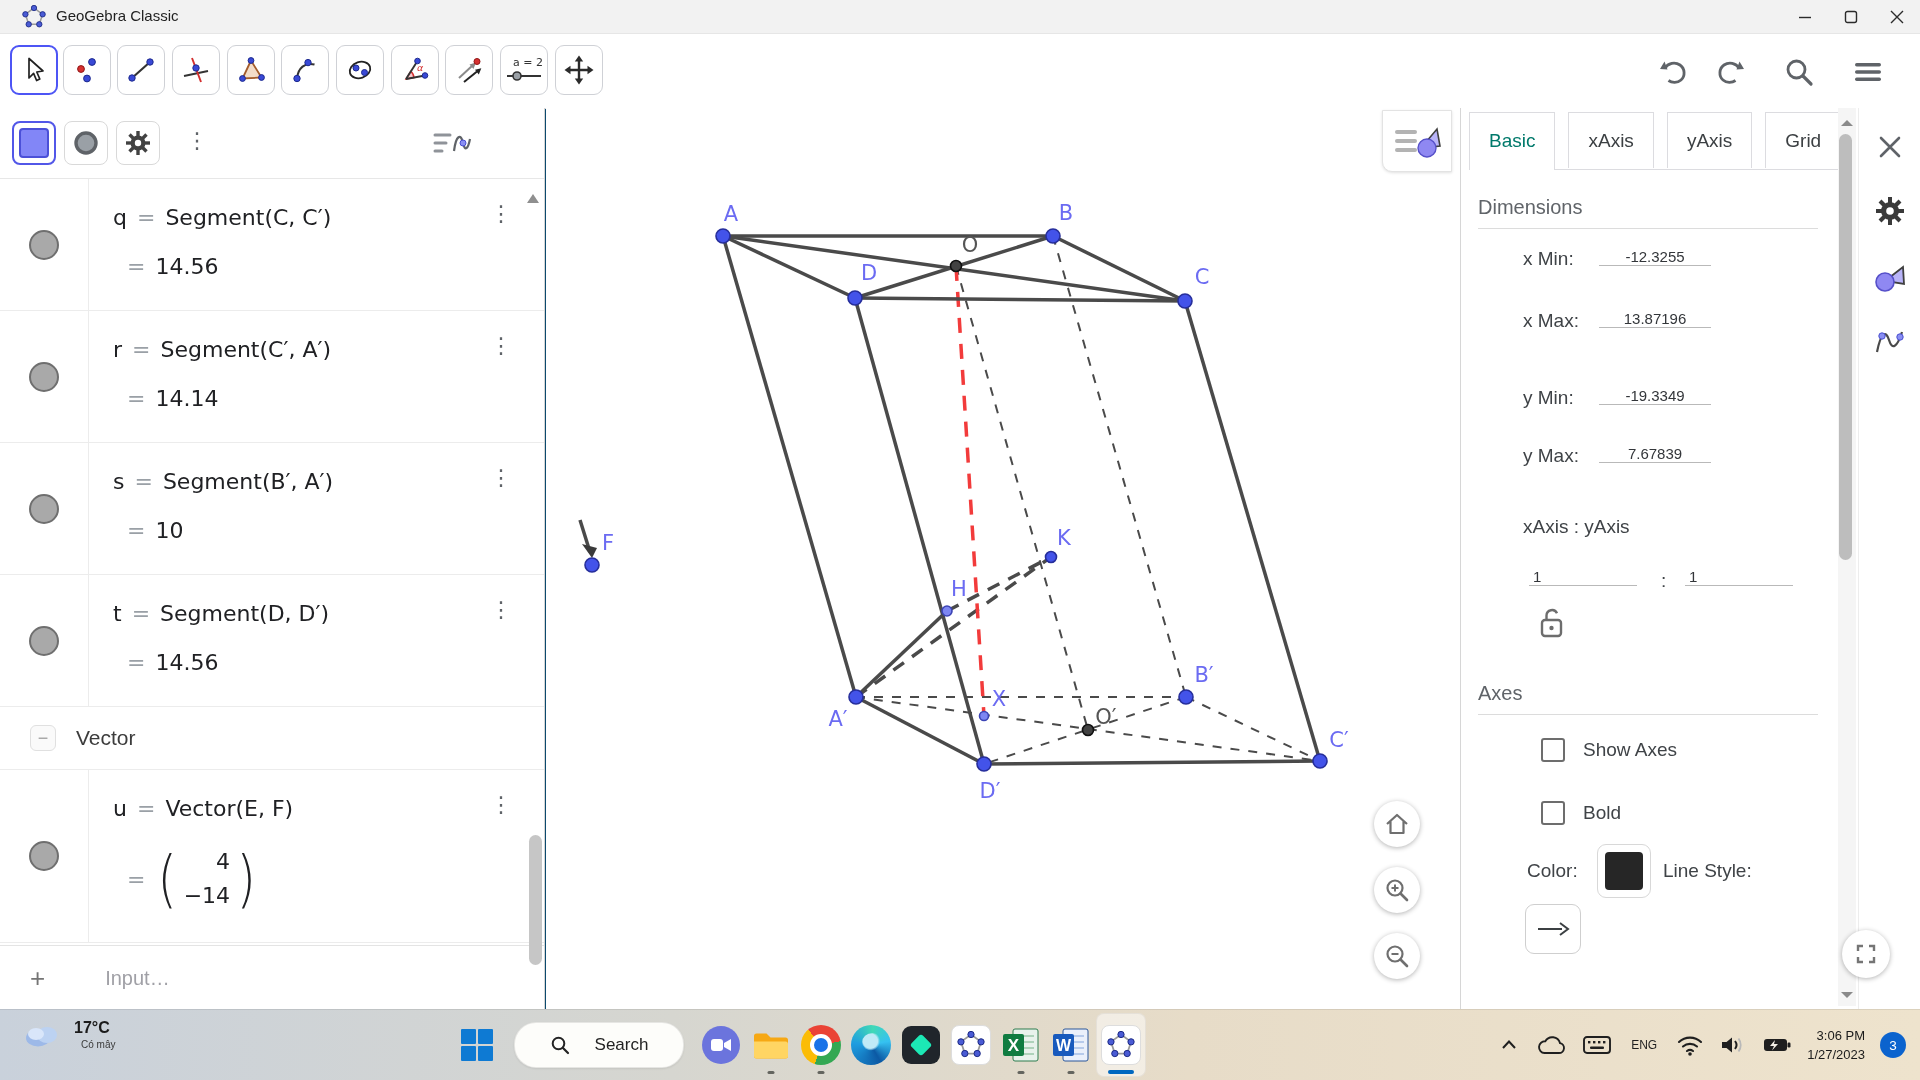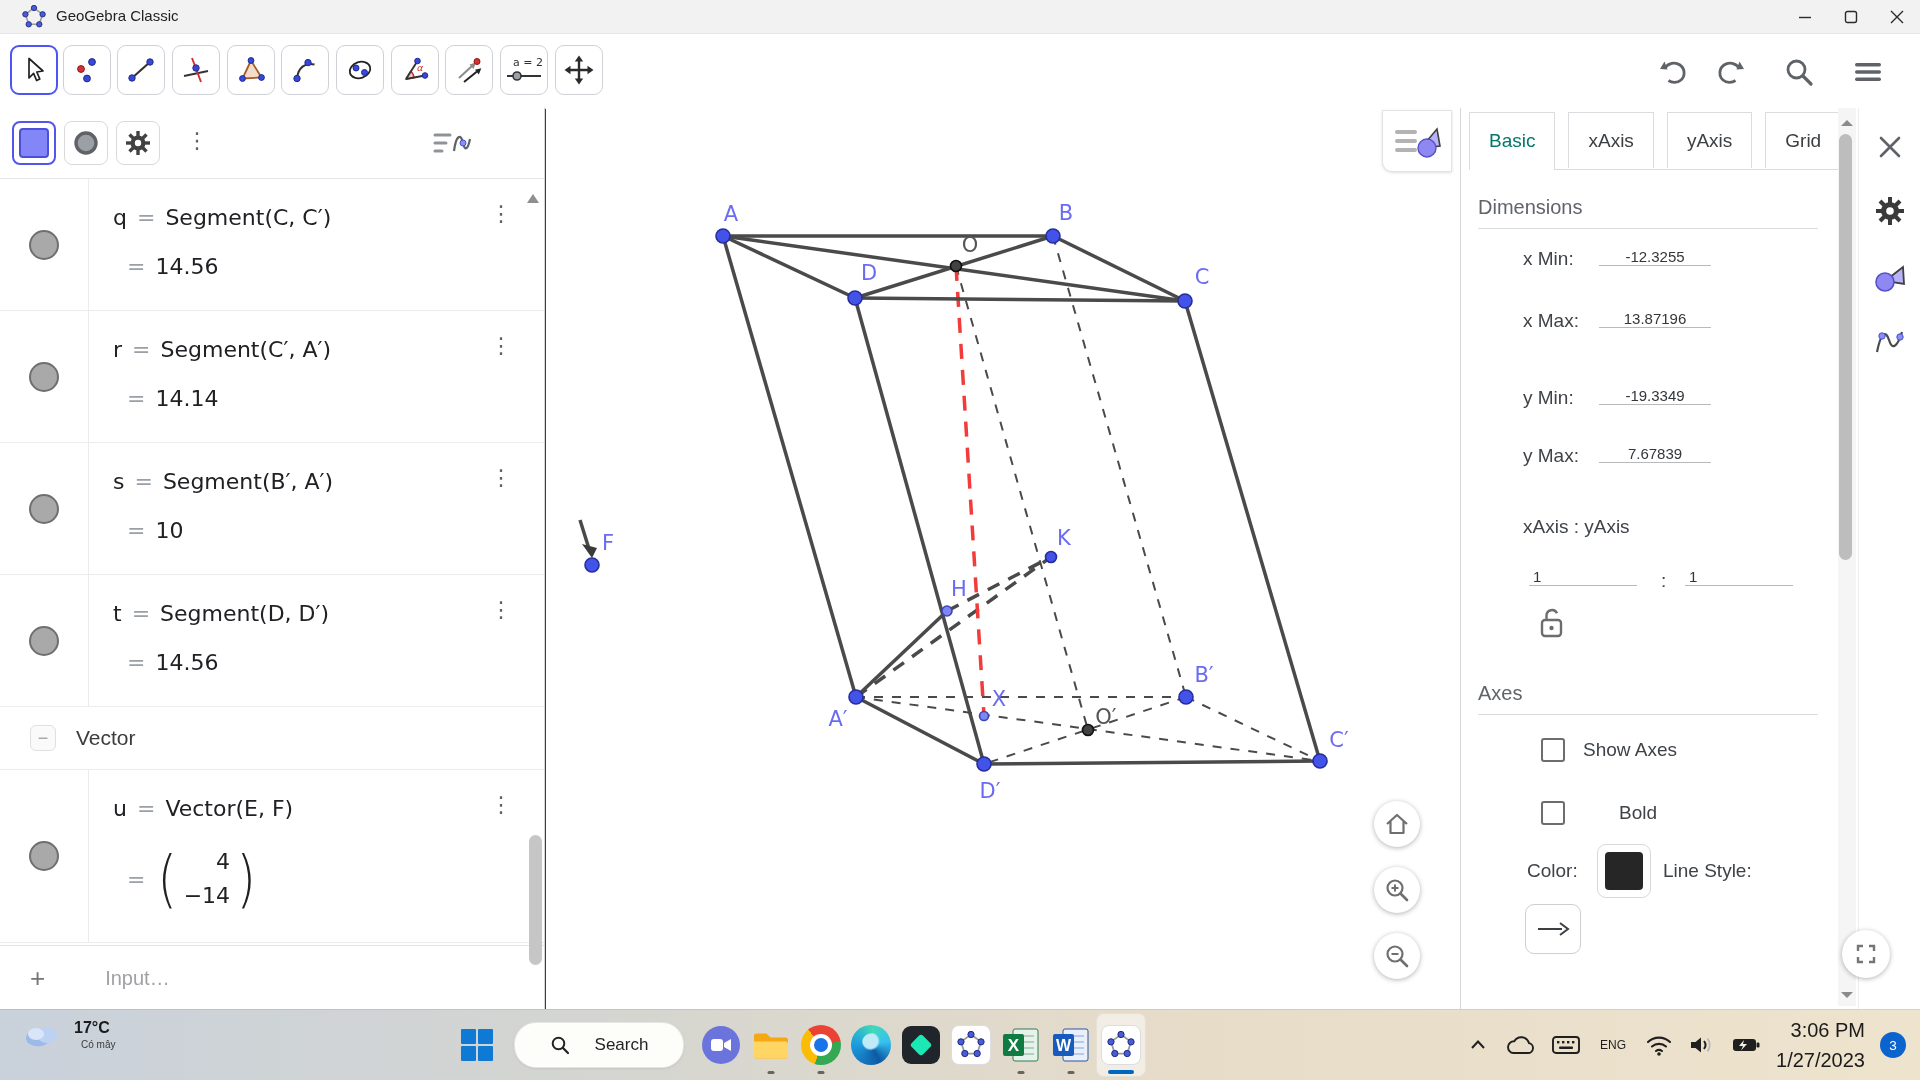--- a/index.html
+++ b/index.html
@@ -81,21 +81,21 @@
   .centergrp{position:absolute;left:452px;top:0;height:70px;display:flex;align-items:center;}
   .tb-app{width:50px;height:64px;position:relative;display:flex;align-items:center;justify-content:center;border-radius:8px;}
   .tb-app.active{background:rgba(255,255,255,.5);box-shadow:inset 0 0 0 1px rgba(0,0,0,.05);}
   .rundot{position:absolute;bottom:3px;left:50%;transform:translateX(-50%);width:7px;height:3.5px;border-radius:2px;background:#64655f;}
   .runbar{position:absolute;bottom:3px;left:50%;transform:translateX(-50%);width:26px;height:4px;border-radius:2px;background:#0067c0;}
   .searchpill{height:44px;width:168px;background:#fdfdfa;border:1px solid rgba(0,0,0,.09);border-radius:22px;margin:0 12px;
               display:flex;align-items:center;justify-content:center;gap:25px;box-shadow:0 1px 2px rgba(0,0,0,.08);}
   .searchpill span{font-size:17px;color:#232323;}
   .tray{position:absolute;right:14px;top:0;height:70px;display:flex;align-items:center;gap:15px;}
   .tray .lang{font-size:12px;color:#1f1f1f;padding:0 4px;}
-  .clock{text-align:right;font-size:20px;color:#1b1b1b;line-height:1.5;}
+  .clock{text-align:right;font-size:13px;color:#1b1b1b;line-height:1.5;}
   .badge{width:26px;height:26px;border-radius:50%;background:#0b63ce;color:#fff;font-size:13.5px;display:flex;align-items:center;justify-content:center;}
   .ic-chrome{width:40px;height:40px;border-radius:50%;background:conic-gradient(from -40deg,#ea4335 0 33%,#34a853 0 66%,#fbbc05 0 100%);position:relative;}
   .ic-chrome::before{content:"";position:absolute;left:9px;top:9px;width:22px;height:22px;border-radius:50%;background:#fff;}
   .ic-chrome::after{content:"";position:absolute;left:13px;top:13px;width:14px;height:14px;border-radius:50%;background:#1a73e8;}
   .ic-edge{width:40px;height:40px;border-radius:50%;background:conic-gradient(from 150deg,#0c59a4,#1e9de0 35%,#41d9b6 60%,#35c1f1 80%,#0c59a4);position:relative;}
   .ic-edge::after{content:"";position:absolute;left:11px;top:8px;width:21px;height:18px;border-radius:50%;background:radial-gradient(circle at 40% 45%,#bfeaf7 0 45%,rgba(255,255,255,0) 60%);}
   .ic-filmora{width:38px;height:38px;border-radius:9px;background:#20252b;display:flex;align-items:center;justify-content:center;}
   .ic-filmora>div{width:16px;height:16px;background:#1ce8b5;transform:rotate(45deg);border-radius:3px;}
   .ic-teams{width:38px;height:38px;border-radius:50%;background:#6b74dd;display:flex;align-items:center;justify-content:center;}
   .ic-ggb{width:38px;height:38px;border-radius:8px;background:#fff;border:1px solid #ddd;display:flex;align-items:center;justify-content:center;}
@@ -477,21 +477,21 @@
           <rect x="5" y="14" width="19" height="16" rx="3" fill="none" stroke="#6d6d6d" stroke-width="2.4"></rect>
           <path d="M9.5 14 V9.5 a5.5 5.5 0 0 1 10.5-2.2" fill="none" stroke="#6d6d6d" stroke-width="2.4"></path>
           <circle cx="14.5" cy="22" r="2.2" fill="#6d6d6d"></circle>
         </svg>
       </div>
       <div class="set-h" style="top:574px;">Axes</div>
       <div id="axesChecks">
           <div class="cbox" style="left: 80px; top: 630px;"></div>
           <div class="set-lab" style="left: 122px; top: 631px;">Show Axes</div>
           <div class="cbox" style="left: 80px; top: 693px;"></div>
-          <div class="set-lab" style="left: 122px; top: 694px; margin-left: 36px;">Bold</div>
+          <div class="set-lab" style="left: 122px; top: 694px;">Bold</div>
         </div>
       <div class="set-lab" style="left:66px;top:752px;">Color:</div>
       <div class="swatch" style="left:136px;top:736px;">
           <div></div>
         </div>
       <div class="set-lab" style="left:202px;top:752px;">Line Style:</div>
       <div class="lsbtn" style="left:64px;top:796px;">
         <svg width="34" height="18" viewBox="0 0 34 18">
           <line x1="2" y1="9" x2="26" y2="9" stroke="#3c4043" stroke-width="2"></line>
           <path d="M24 3 L32 9 L24 15" fill="none" stroke="#3c4043" stroke-width="2"></path>

